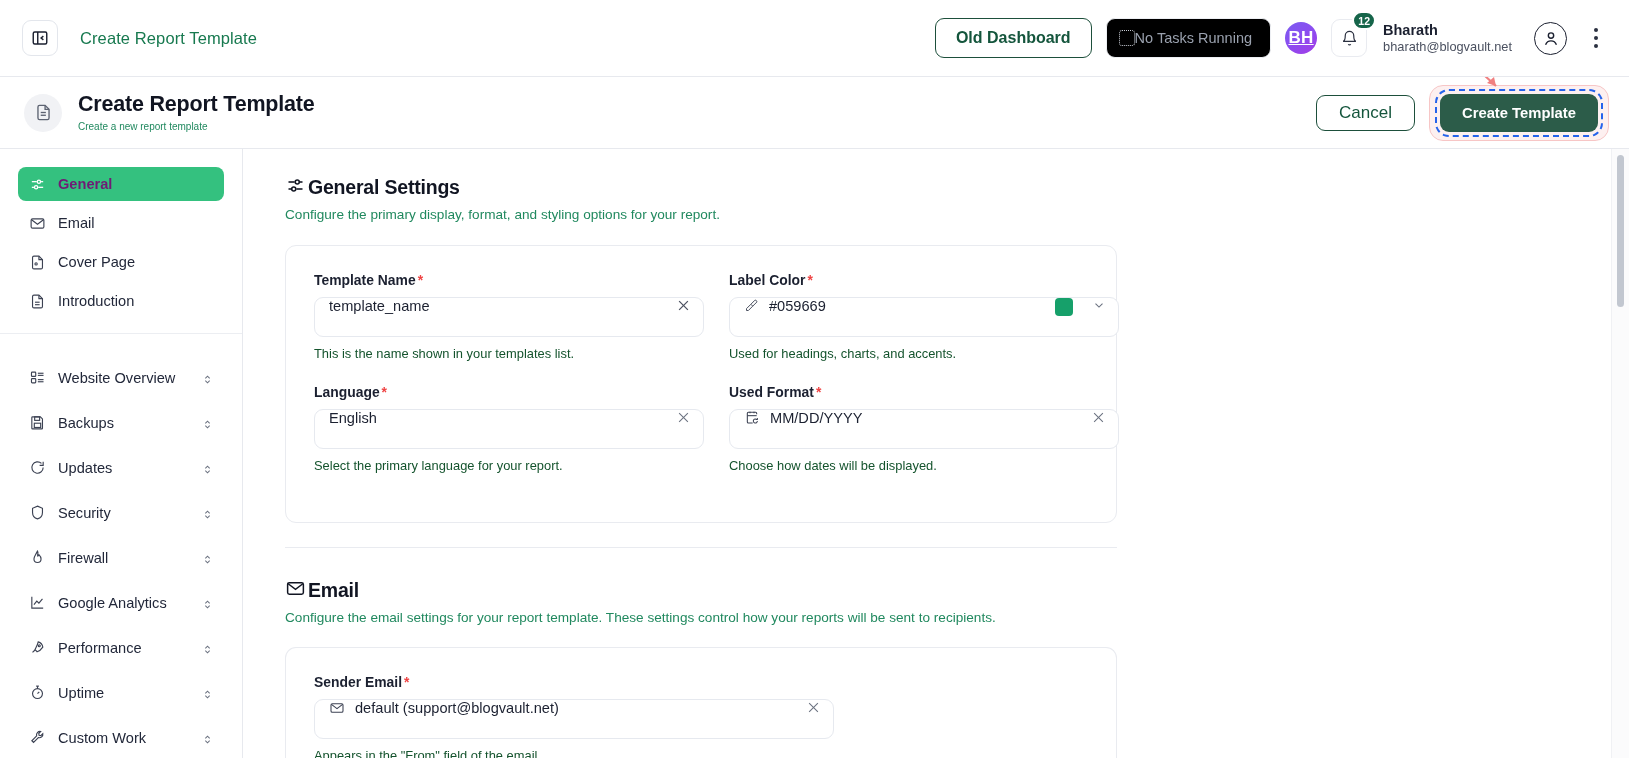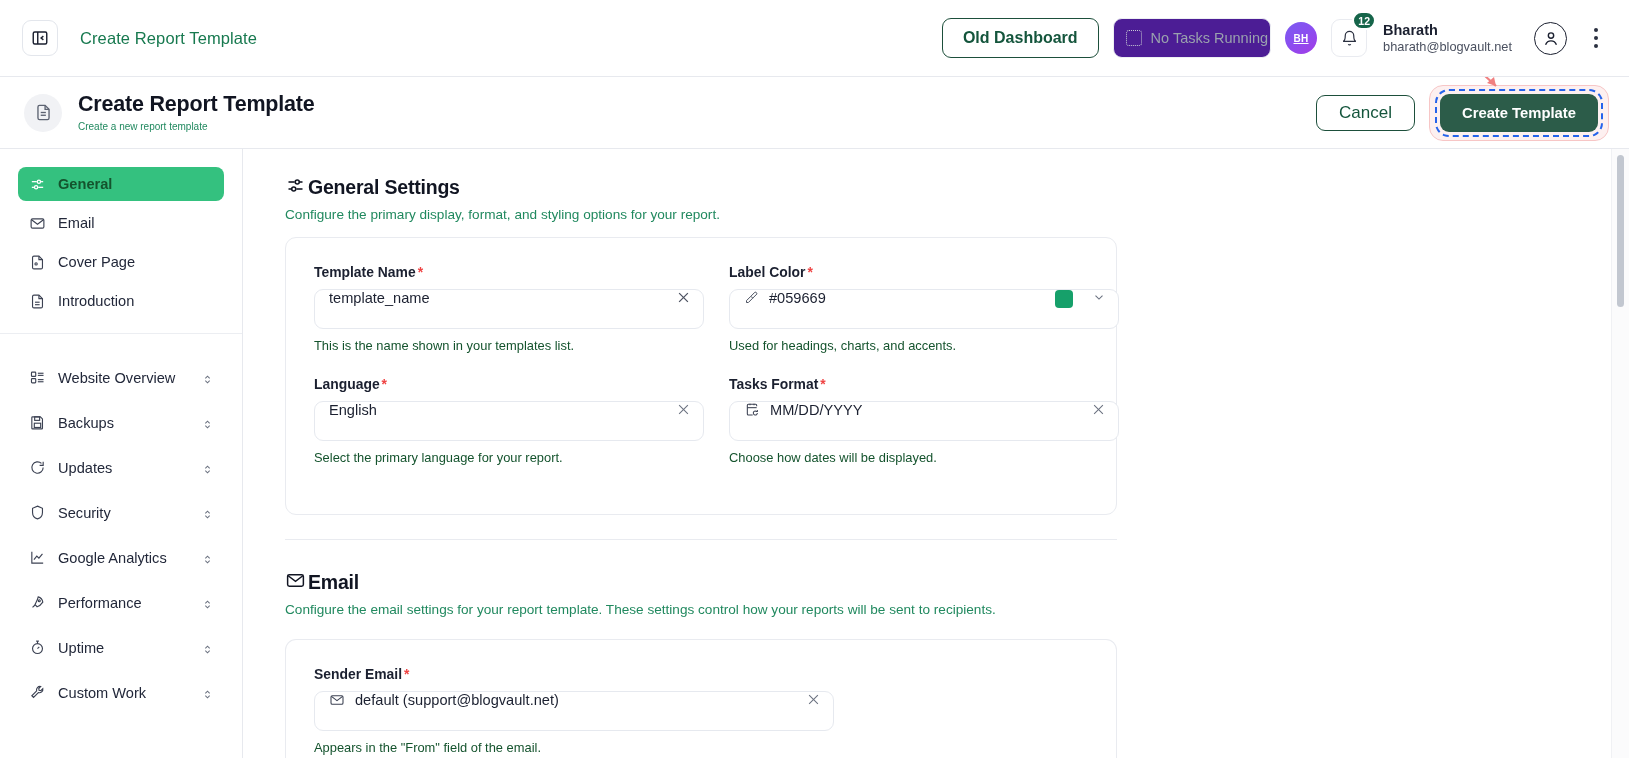--- a/index.html
+++ b/index.html
@@ -29,31 +29,31 @@
     margin-left: 22px; font-size: 16.5px; color: #17794f; font-weight: 400;
     letter-spacing: .1px;
   }
   .topbar-right { margin-left: auto; display: flex; align-items: center; gap: 14px; }
   .old-dash-btn {
     height: 40px; padding: 0 20px; border: 1.4px solid #1d4f3b; border-radius: 9px;
     background: #fff; color: #14553c; font-size: 16px; font-weight: 600;
     display: flex; align-items: center; cursor: pointer;
   }
   .tasks-pill {
-    height: 40px; padding: 0 2px 0 12px; border: 1px solid #edeff3; border-radius: 9px;
-    background: #4c1d95; color: #9aa1ae; font-size: 14.5px;
-    display: flex; align-items: center; gap: 9px;
+    height: 40px; padding: 0 18px 0 12px; border: 1px solid #edeff3; border-radius: 9px;
+    background: #000000; color: #9aa1ae; font-size: 14.5px;
+    display: flex; align-items: center; 
   }
   .dotted-sq {
     width: 16px; height: 16px; border: 1.6px dotted #c8ccd4; border-radius: 3px;
   }
   .avatar-bh {
     width: 32px; height: 32px; border-radius: 50%;
     background: linear-gradient(145deg,#7b5cf0 0%,#8b4df0 48%,#a33ce6 100%);
-    color: #fff; font-size: 10px; font-weight: 700;
+    color: #fff; font-size: 17px; font-weight: 700;
     display: flex; align-items: center; justify-content: center;
     letter-spacing: .3px;
     text-decoration: underline;
   }
   .bell-wrap { position: relative; }
   .bell-btn {
     width: 36px; height: 38px; border: 1px solid #e9ebf0; border-radius: 9px; background: #fff;
     display: flex; align-items: center; justify-content: center; cursor: pointer;
   }
   .bell-badge {
@@ -127,35 +127,35 @@
     width: 243px; flex: 0 0 243px; border-right: 1px solid #e7e9ee;
     background: #fff; padding-top: 12px; overflow: hidden;
   }
   .side-group { padding: 6px 18px 10px 18px; }
   .side-group + .side-group { border-top: 1px solid #eceef2; padding-top: 18px; }
   .side-item {
     display: flex; align-items: center; gap: 12px;
     height: 34px; padding: 0 10px; border-radius: 8px; margin-bottom: 5px;
     font-size: 14.6px; color: #22283a; cursor: pointer;
   }
-  .side-item.active { background: #34c17f; color: #14532d; font-weight: 700; }
+  .side-item.active { background: #34c17f; color: #701a75; font-weight: 700; }
   .side-item .sico { width: 18px; height: 18px; display: flex; align-items: center; justify-content: center; flex: 0 0 18px; }
   .side-item .slabel { white-space: nowrap; }
   .side-item .schev { margin-left: auto; display: flex; align-items: center; }
   .side-group.g2 .side-item { margin-bottom: 11px; align-items: flex-end; }
 
   
   .main { flex: 1; position: relative; overflow: hidden; background: #fff; }
   .main-inner { padding: 26px 0 0 42px; }
   .sec-head { display: flex; align-items: center; gap: 2px; }
   .sec-title { font-size: 19.5px; font-weight: 700; color: #111522; letter-spacing: -.2px; }
   .sec-sub { font-size: 13.6px; color: #21895f; margin-top: 7px; }
 
   .card {
-    width: 832px; margin-top: 15px;
+    width: 832px; margin-top: 23px;
     border: 1px solid #e9ebf0; border-radius: 11px; background: #fff;
     padding: 26px 28px 26px 28px;
   }
   .grid2 { display: grid; grid-template-columns: 390px 390px; column-gap: 25px; row-gap: 0; }
   .field { margin-bottom: 4px; }
   .flabel { font-size: 13.9px; font-weight: 700; color: #1b2030; margin-bottom: 9px; }
   .flabel .req { color: #ef4444; font-weight: 700; margin-left: 2px; }
   .fbox {
     height: 40px; border: 1px solid #e6e9ef; border-radius: 9px; background: #fff;
     display: flex; align-items: flex-start; padding: 0 12px 0 14px; gap: 10px;
@@ -381,20 +381,34 @@
           </span>
           <span class="slabel">Security</span>
           <span class="schev">
             <svg width="13" height="13" viewBox="0 0 24 24" fill="none" stroke="#6b7280" stroke-width="1.9">
                 <polyline points="8,10 12,6 16,10"></polyline>
                 <polyline points="8,14 12,18 16,14"></polyline>
               </svg>
           </span>
         </div>
 
+        <div class="side-item">
+          <span class="sico">
+            <svg width="17" height="17" viewBox="0 0 24 24" fill="none" stroke="#3c4253" stroke-width="1.6">
+              <path d="M12 3c2 3.5-1 5 .5 7 1-1 1.5-2 1.5-2 2 2 3 4 3 6a5 5 0 0 1-10 0c0-3 2-5 5-11z"></path>
+            </svg>
+          </span>
+          <span class="slabel">Firewall</span>
+          <span class="schev">
+            <svg width="13" height="13" viewBox="0 0 24 24" fill="none" stroke="#6b7280" stroke-width="1.9">
+                <polyline points="8,10 12,6 16,10"></polyline>
+                <polyline points="8,14 12,18 16,14"></polyline>
+              </svg>
+          </span>
+        </div>
 
         <div class="side-item">
           <span class="sico">
             <svg width="17" height="17" viewBox="0 0 24 24" fill="none" stroke="#3c4253" stroke-width="1.6">
               <polyline points="4,4 4,20 20,20"></polyline>
                 <polyline points="7,15 11,10 14,13 19,7"></polyline>
             </svg>
           </span>
           <span class="slabel">Google Analytics</span>
           <span class="schev">
@@ -530,21 +544,21 @@
                       <line x1="5" y1="5" x2="19" y2="19"></line>
                       <line x1="19" y1="5" x2="5" y2="19"></line>
                     </svg>
                 </span>
               </div>
               <div class="fhelp">Select the primary language for your report.</div>
             </div>
 
             <div class="field">
               <div class="flabel">
-                <span>Tasks Format</span><span class="req">*</span>
+                <span>Used Format</span><span class="req">*</span>
               </div>
               <div class="fbox">
                 <span style="display:flex;align-items:center;">
                   <svg width="16" height="16" viewBox="0 0 24 24" fill="none" stroke="#3c4253" stroke-width="1.6">
                     <path d="M19 6.5V5a1.5 1.5 0 0 0-1.5-1.5h-11A1.5 1.5 0 0 0 5 5v13a1.5 1.5 0 0 0 1.5 1.5H13"></path>
                     <line x1="5" y1="8.5" x2="19" y2="8.5"></line>
                       <line x1="9" y1="2.5" x2="9" y2="5"></line>
                       <line x1="15" y1="2.5" x2="15" y2="5"></line>
                     <path d="M20 16.5a3 3 0 1 1-1-2.2"></path>
                       <polyline points="20,12 20,14.3 17.7,14.3"></polyline>

